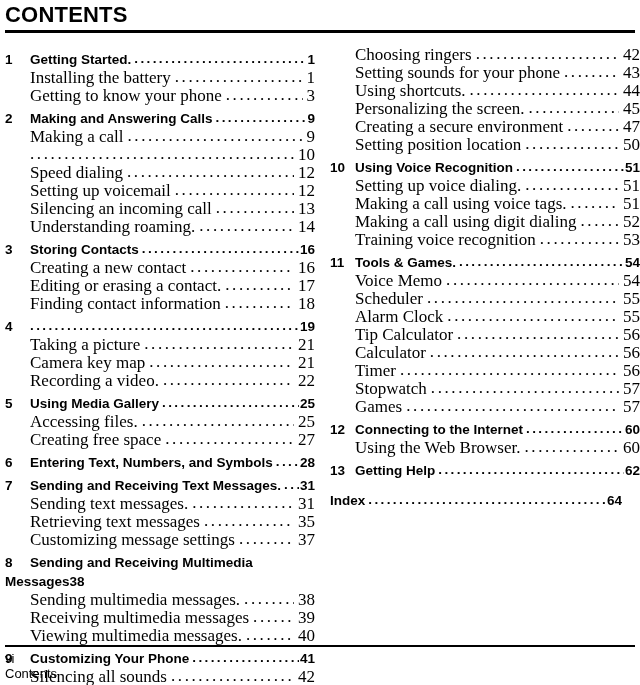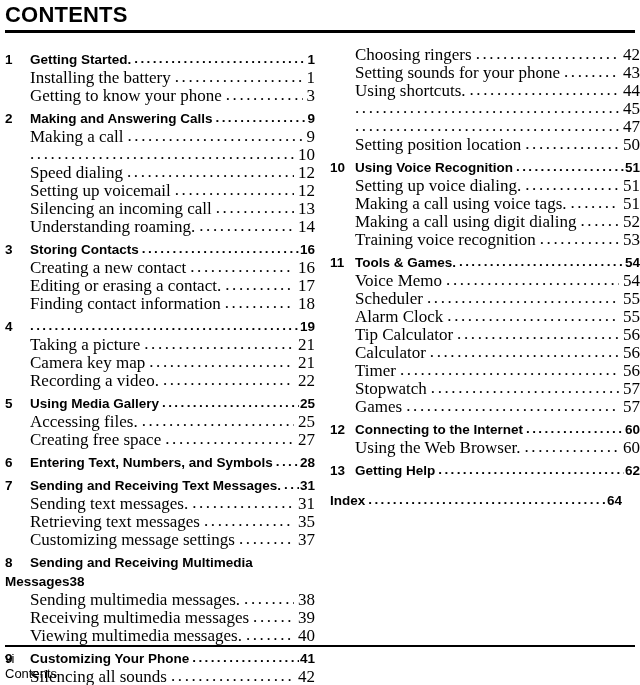--- a/index.html
+++ b/index.html
@@ -367,24 +367,26 @@
         <span class="en-title">Setting sounds for your phone</span>
         <span class="en-dots">..........................................................................................</span>
         <span class="en-page">43</span>
       </div>
       <div class="entry-row">
         <span class="en-title">Using shortcuts.</span>
         <span class="en-dots">..........................................................................................</span>
         <span class="en-page">44</span>
       </div>
       <div class="entry-row">
+        <span class="en-title">Personalizing the screen.</span>
         <span class="en-dots">..........................................................................................</span>
         <span class="en-page">45</span>
       </div>
       <div class="entry-row">
+        <span class="en-title">Creating a secure environment</span>
         <span class="en-dots">..........................................................................................</span>
         <span class="en-page">47</span>
       </div>
       <div class="entry-row">
         <span class="en-title">Setting position location</span>
         <span class="en-dots">..........................................................................................</span>
         <span class="en-page">50</span>
       </div>
       <div class="chapter-row"><span class="ch-num">10</span><span class="ch-body"><span class="ch-line">
             <span class="ch-title">Using Voice Recognition</span>

